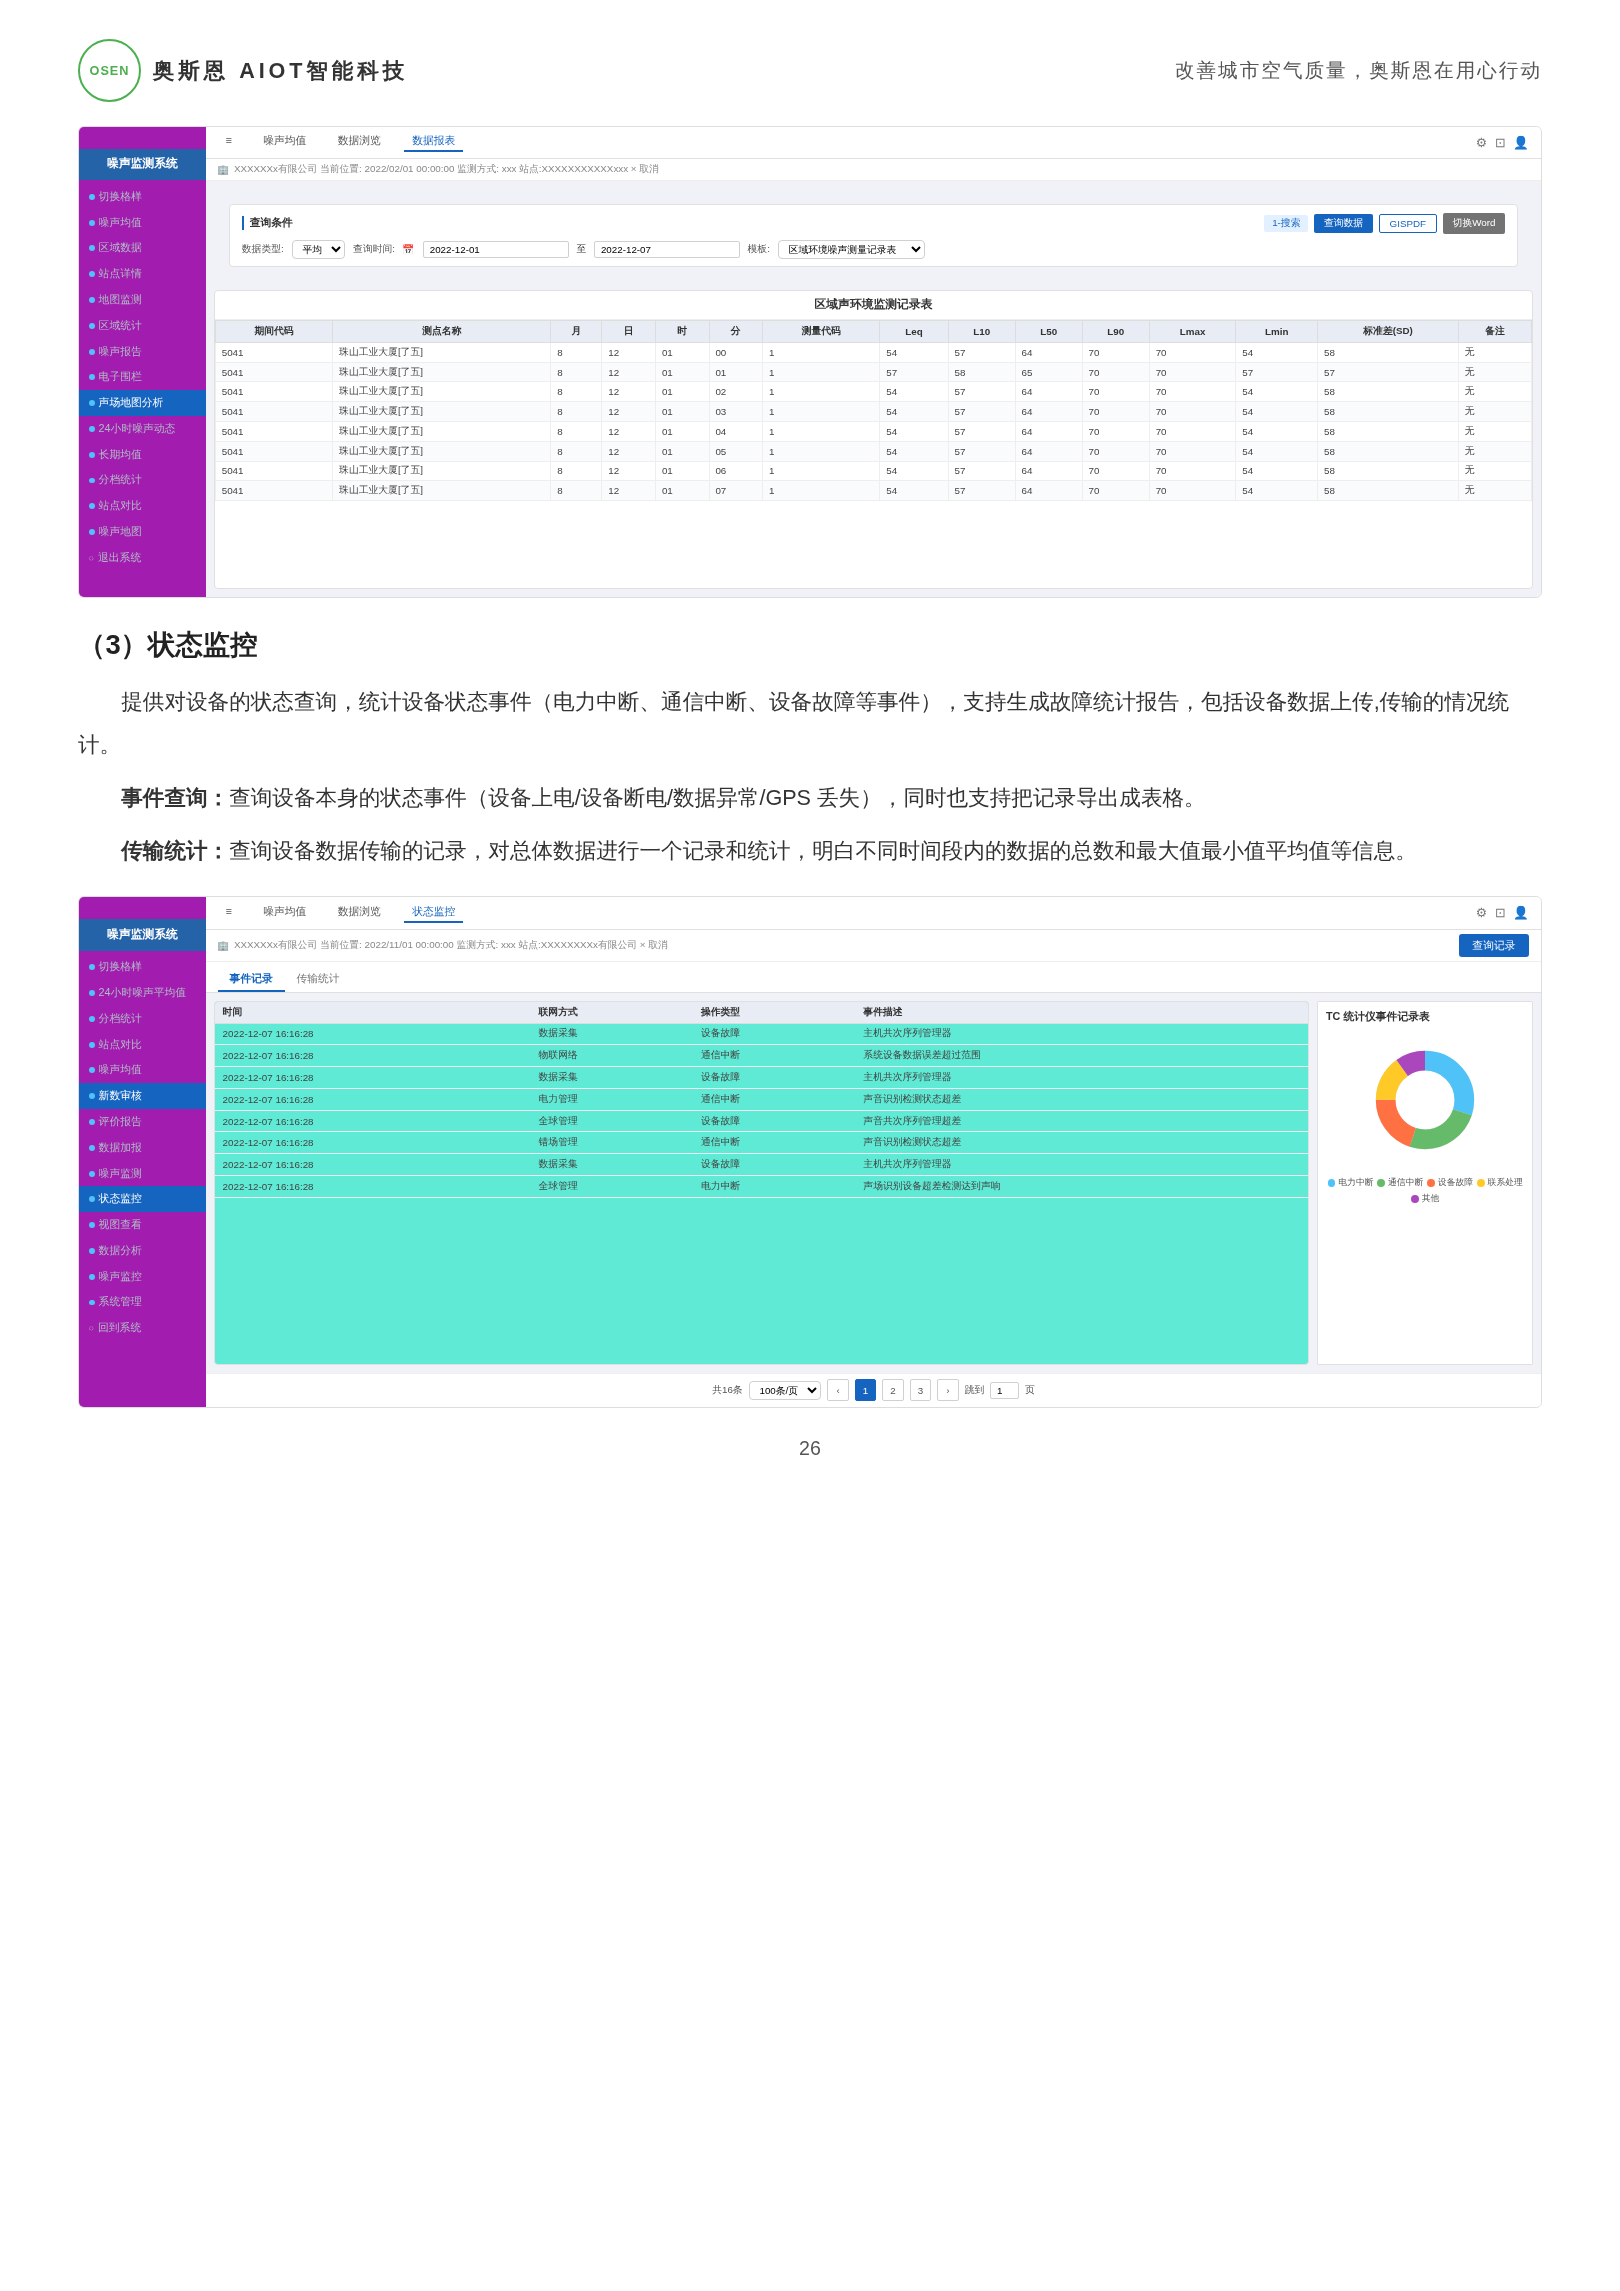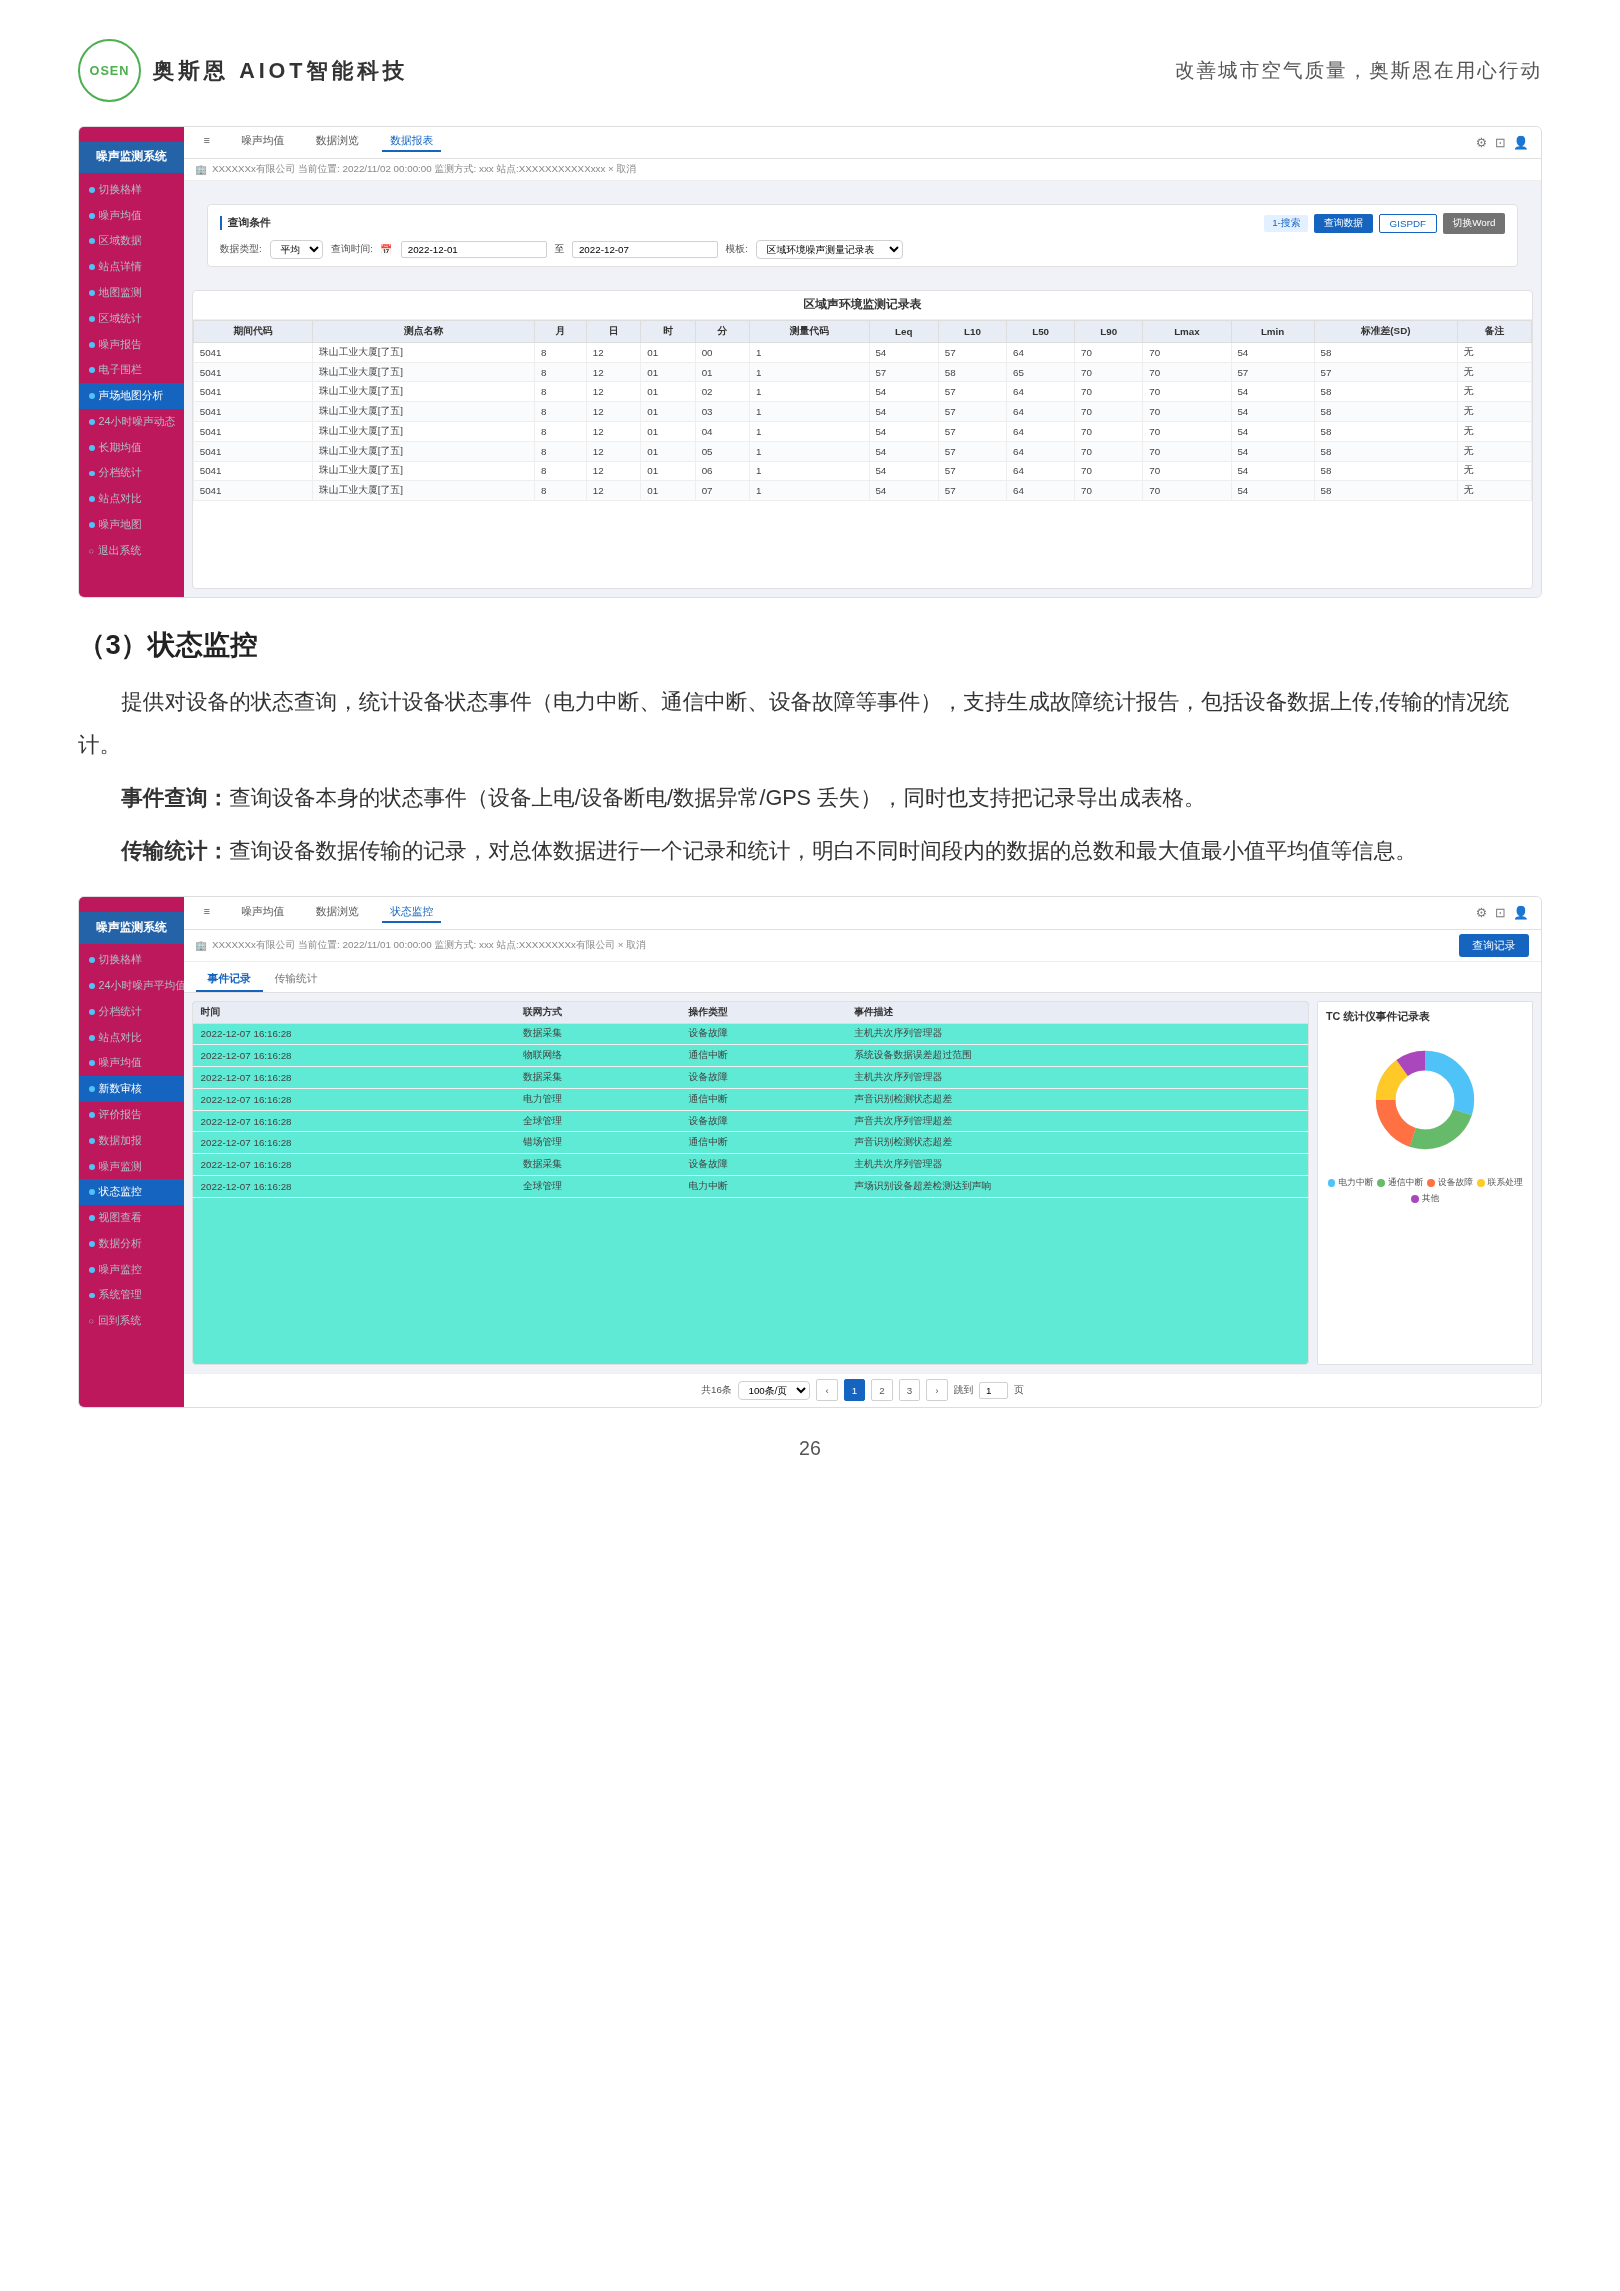--- a/index.html
+++ b/index.html
@@ -81,26 +81,26 @@
 
     
     .ui-wrapper {
       display: flex;
       height: 470px;
       font-size: 10.8px;
     }
 
     
     .ui-sidebar {
-      width: 105px;
-      background: #be185d;
+      width: 127px;
+      background: #a21caf;
       color: #ccc;
       display: flex;
       flex-direction: column;
-      padding-top: 15px;
+      padding-top: 22px;
       flex-shrink: 0;
     }
     .sidebar-logo {
       background: #2563a8;
       color: #fff;
       text-align: center;
       padding: 7.8px 3.9px;
       font-size: 11.8px;
       font-weight: bold;
       margin-bottom: 3.9px;
@@ -559,21 +559,21 @@
         </div>
         <div class="ui-topbar-icons">
           <span>⚙</span>
           <span>⊡</span>
           <span>👤</span>
         </div>
       </div>
 
       <div class="ui-breadcrumb">
         <span>🏢</span>
-        <span>XXXXXXx有限公司  当前位置: 2022/11/02 00:00:00  监测方式: xxx  站点:XXXXXXXXXXXxxx  × 取消</span>
+        <span>XXXXXXx有限公司  当前位置: 2022/02/01 00:00:00  监测方式: xxx  站点:XXXXXXXXXXXxxx  × 取消</span>
       </div>
 
       <div class="ui-query-area">
         <div class="query-title-bar">
           <span class="query-section-label">查询条件</span>
           <div style="display:flex;gap:5.9px;align-items:center;">
             <span class="query-badge">1-搜索</span>
             <button class="query-btn">查询数据</button>
             <button class="query-btn-ghost">GISPDF</button>
             <button class="export-btn">切换Word</button>

